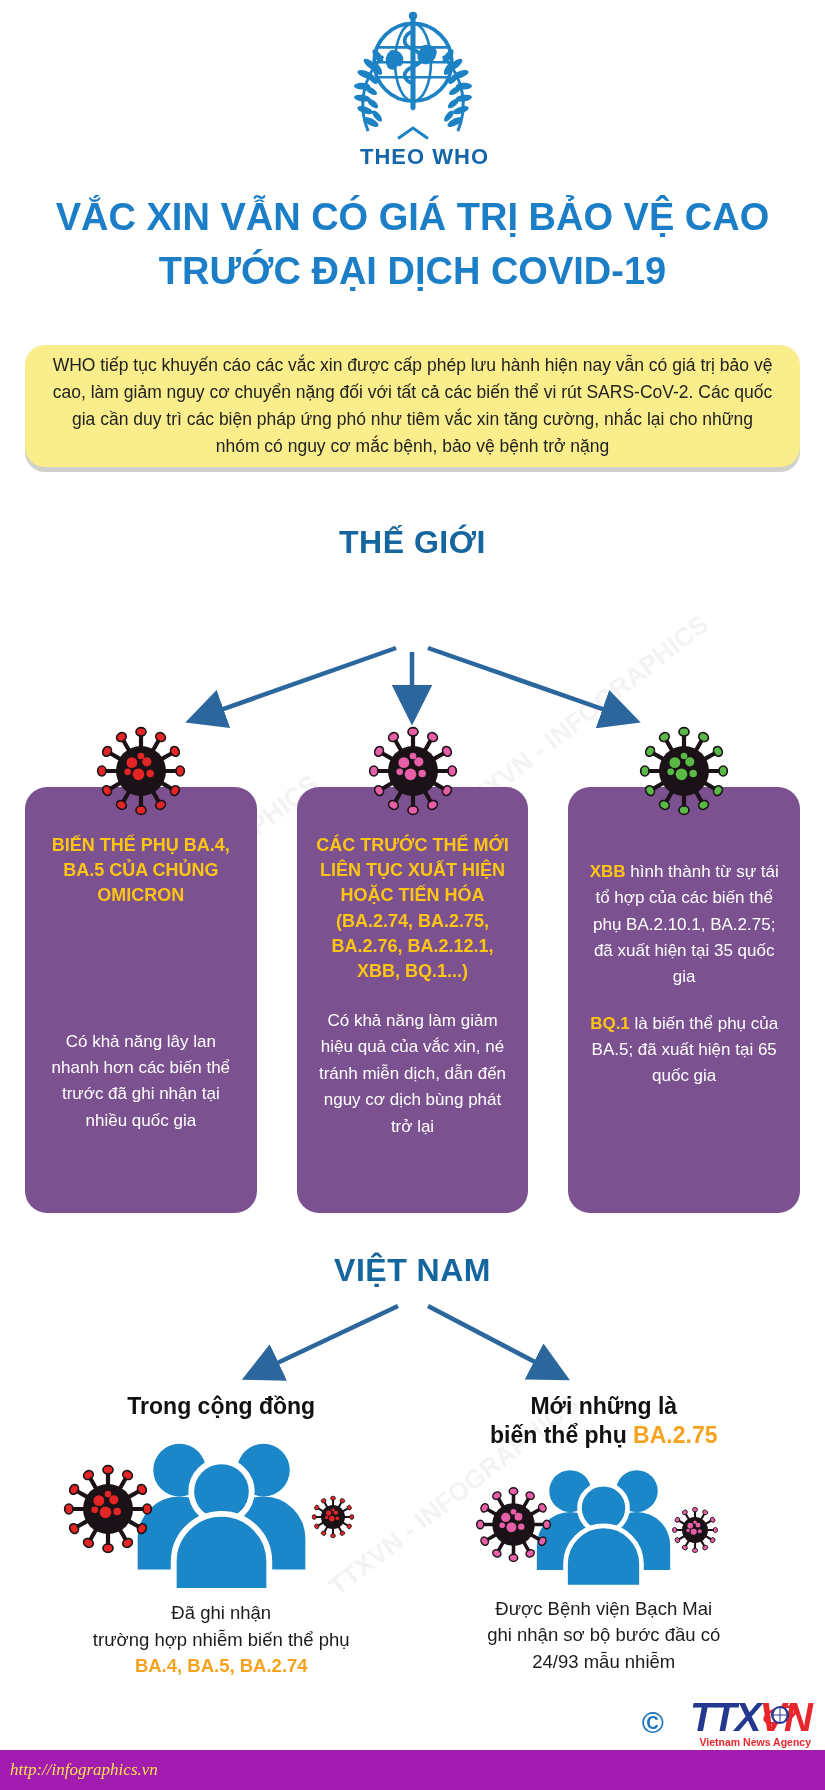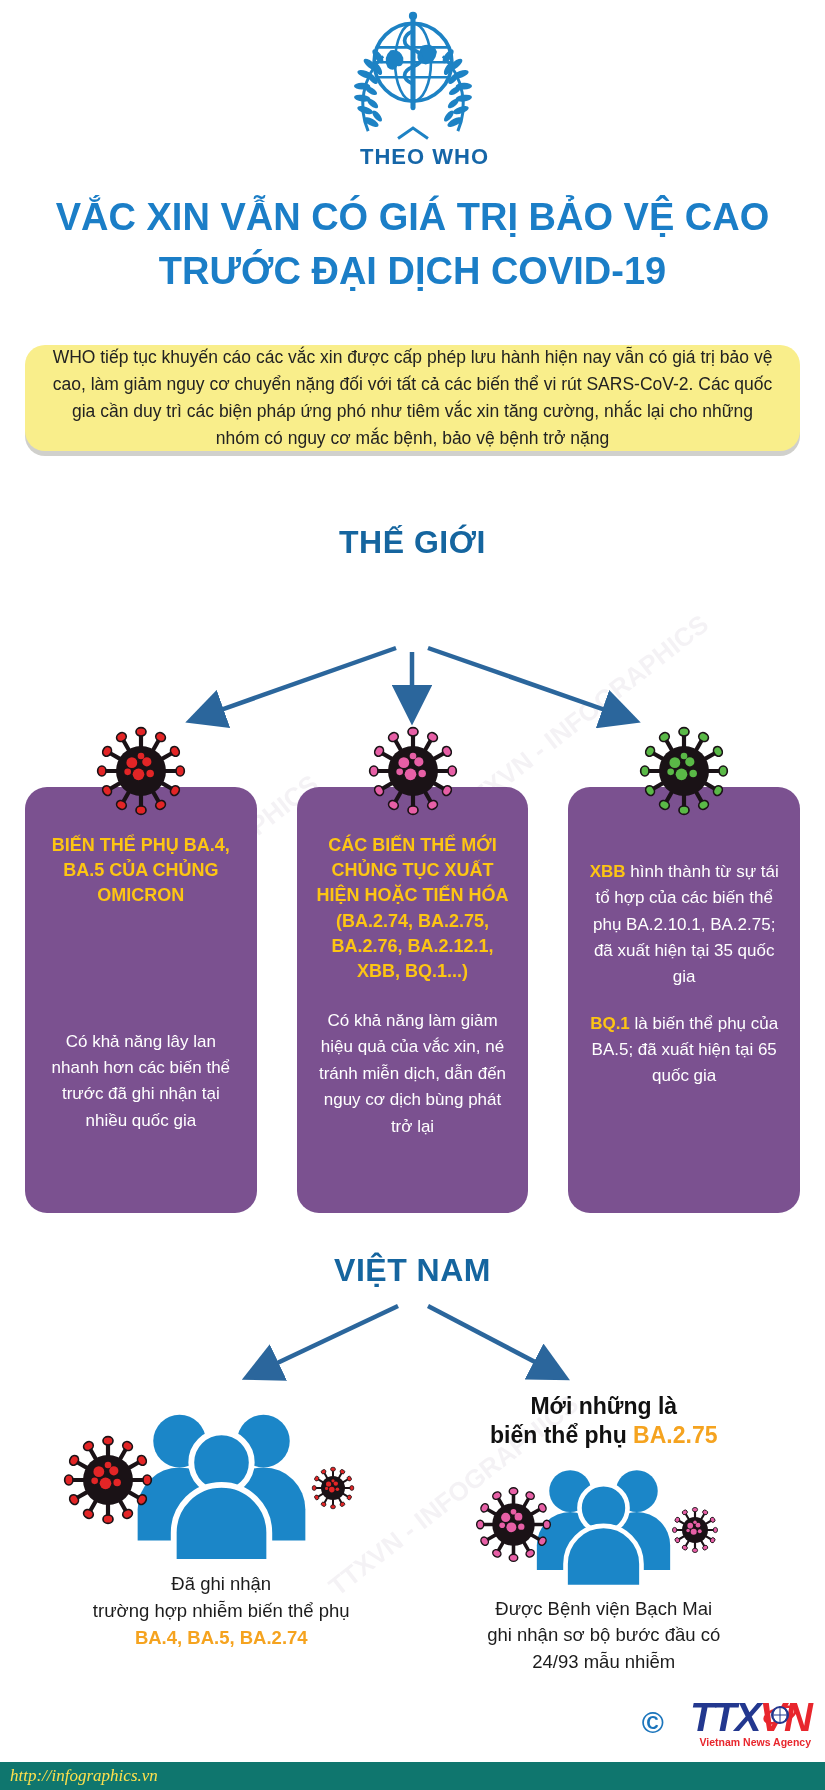--- a/index.html
+++ b/index.html
@@ -5,21 +5,21 @@
   html,body{margin:0;padding:0;background:#fff;}
   #page{position:relative;width:825px;height:1790px;margin:0 auto;background:#fff;
         font-family:"Liberation Sans","DejaVu Sans",sans-serif;overflow:hidden;}
   
   .who-logo{position:absolute;top:4px;left:50%;transform:translateX(-50%);}
   .theo-who{position:absolute;top:144px;left:0;width:100%;text-align:center;
             font-size:22px;font-weight:bold;color:#1566a8;letter-spacing:1px;padding-left:12px;}
   .main-title{position:absolute;top:190px;left:0;width:100%;text-align:center;
               color:#1b7ec7;font-weight:bold;font-size:38px;line-height:54px;}
   
-  .summary{position:absolute;top:345px;left:25px;right:25px;height:106px;
+  .summary{position:absolute;top:345px;left:25px;right:25px;height:122px;
            background:#f9ee8b;border-radius:20px;box-shadow:0 5px 0 rgba(120,120,110,.35);
            display:flex;align-items:center;justify-content:center;padding:8px 26px;box-sizing:border-box;}
   .summary p{margin:0;font-size:17.5px;line-height:1.55;color:#222;text-align:center;font-weight:500;}
   
   .sec-head{position:absolute;left:0;width:100%;text-align:center;color:#15659f;
             font-weight:bold;font-size:32px;letter-spacing:.5px;}
   .arrows{position:absolute;left:0;}
   
   .cards{position:absolute;top:787px;left:25px;right:25px;display:flex;gap:40px;}
   .card{flex:1;background:#7b5190;border-radius:22px;min-height:426px;box-sizing:border-box;
@@ -51,21 +51,21 @@
   .orange{color:#f5a31f;font-weight:bold;}
   
   .ttxvn{position:absolute;top:1698px;right:14px;display:flex;align-items:center;gap:14px;}
   .copy{color:#1b75bc;font-size:30px;font-weight:bold;line-height:1;}
   .logo-box{position:relative;text-align:right;}
   .logo-row{font-style:italic;font-weight:900;font-size:40px;line-height:38px;letter-spacing:-2px;}
   .ttx{color:#23388f;margin-left:12px;}
   .vnr{color:#e8262d;}
   .vna-globe{position:absolute;top:2px;left:84px;}
   .logo-sub{color:#e8262d;font-size:10.5px;font-weight:bold;margin-top:0px;}
-  .footer-bar{position:absolute;bottom:0;left:0;width:100%;height:28px;background:#0f766e;
+  .footer-bar{position:absolute;bottom:0;left:0;width:100%;height:40px;background:#a21caf;
               display:flex;align-items:center;}
   .footer-url{color:#ffe14d;font-style:italic;font-size:17px;margin-left:10px;
               font-family:"Liberation Serif","DejaVu Serif",serif;}
   
   .wm{position:absolute;color:rgba(110,90,130,.08);font-weight:bold;font-size:26px;
       transform:rotate(-38deg);white-space:nowrap;pointer-events:none;}
 </style>
 </head>
 <body>
 
@@ -214,21 +214,21 @@
           <use href="#virus"></use>
         </svg>
       <h3>BIẾN THỂ PHỤ BA.4, BA.5 CỦA CHỦNG OMICRON</h3>
       <p class="body-1">Có khả năng lây lan nhanh hơn các biến thể trước đã ghi nhận tại nhiều quốc gia</p>
     </div>
 
     <div class="card">
       <svg class="card-virus virus virus--pink" width="100" height="100">
           <use href="#virus"></use>
         </svg>
-      <h3>CÁC BIẾN THỂ MỚI CHỦNG TỤC XUẤT HIỆN HOẶC TIẾN HÓA (BA.2.74, BA.2.75, BA.2.76, BA.2.12.1, XBB, BQ.1...)</h3>
+      <h3>CÁC TRƯỚC THỂ MỚI LIÊN TỤC XUẤT HIỆN HOẶC TIẾN HÓA (BA.2.74, BA.2.75, BA.2.76, BA.2.12.1, XBB, BQ.1...)</h3>
       <p class="body-2">Có khả năng làm giảm hiệu quả của vắc xin, né tránh miễn dịch, dẫn đến nguy cơ dịch bùng phát trở lại</p>
     </div>
 
     <div class="card">
       <svg class="card-virus virus virus--green" width="100" height="100">
           <use href="#virus"></use>
         </svg>
       <p class="body-3a"><span class="hl">XBB</span><span> hình thành từ sự tái tổ hợp của các biến thể phụ BA.2.10.1, BA.2.75; đã xuất hiện tại 35 quốc gia</span></p>
       <p class="body-3b"><span class="hl">BQ.1</span><span> là biến thể phụ của BA.5; đã xuất hiện tại 65 quốc gia</span></p>
     </div>
@@ -238,20 +238,21 @@
   <div class="sec-head" style="top:1252px">VIỆT NAM</div>
 
   <svg class="arrows" style="top:1298px" width="825" height="90">
     <line x1="398" y1="8" x2="254" y2="76" stroke="#2b669c" stroke-width="4.5" marker-end="url(#ah)"></line>
     <line x1="428" y1="8" x2="558" y2="76" stroke="#2b669c" stroke-width="4.5" marker-end="url(#ah)"></line>
   </svg>
 
   <div class="vn-cols">
 
     <div class="vn-col">
+      <p class="vn-title">Trong cộng đồng</p>
       <div class="icon-block">
         <svg width="195" height="161">
             <use href="#people"></use>
           </svg>
         <svg class="virus-abs virus virus--red" style="left:-66px;top:28px" width="100" height="100">
             <use href="#virus"></use>
           </svg>
         <svg class="virus-abs virus virus--red" style="right:-38px;top:62px" width="48" height="48">
             <use href="#virus"></use>
           </svg>

